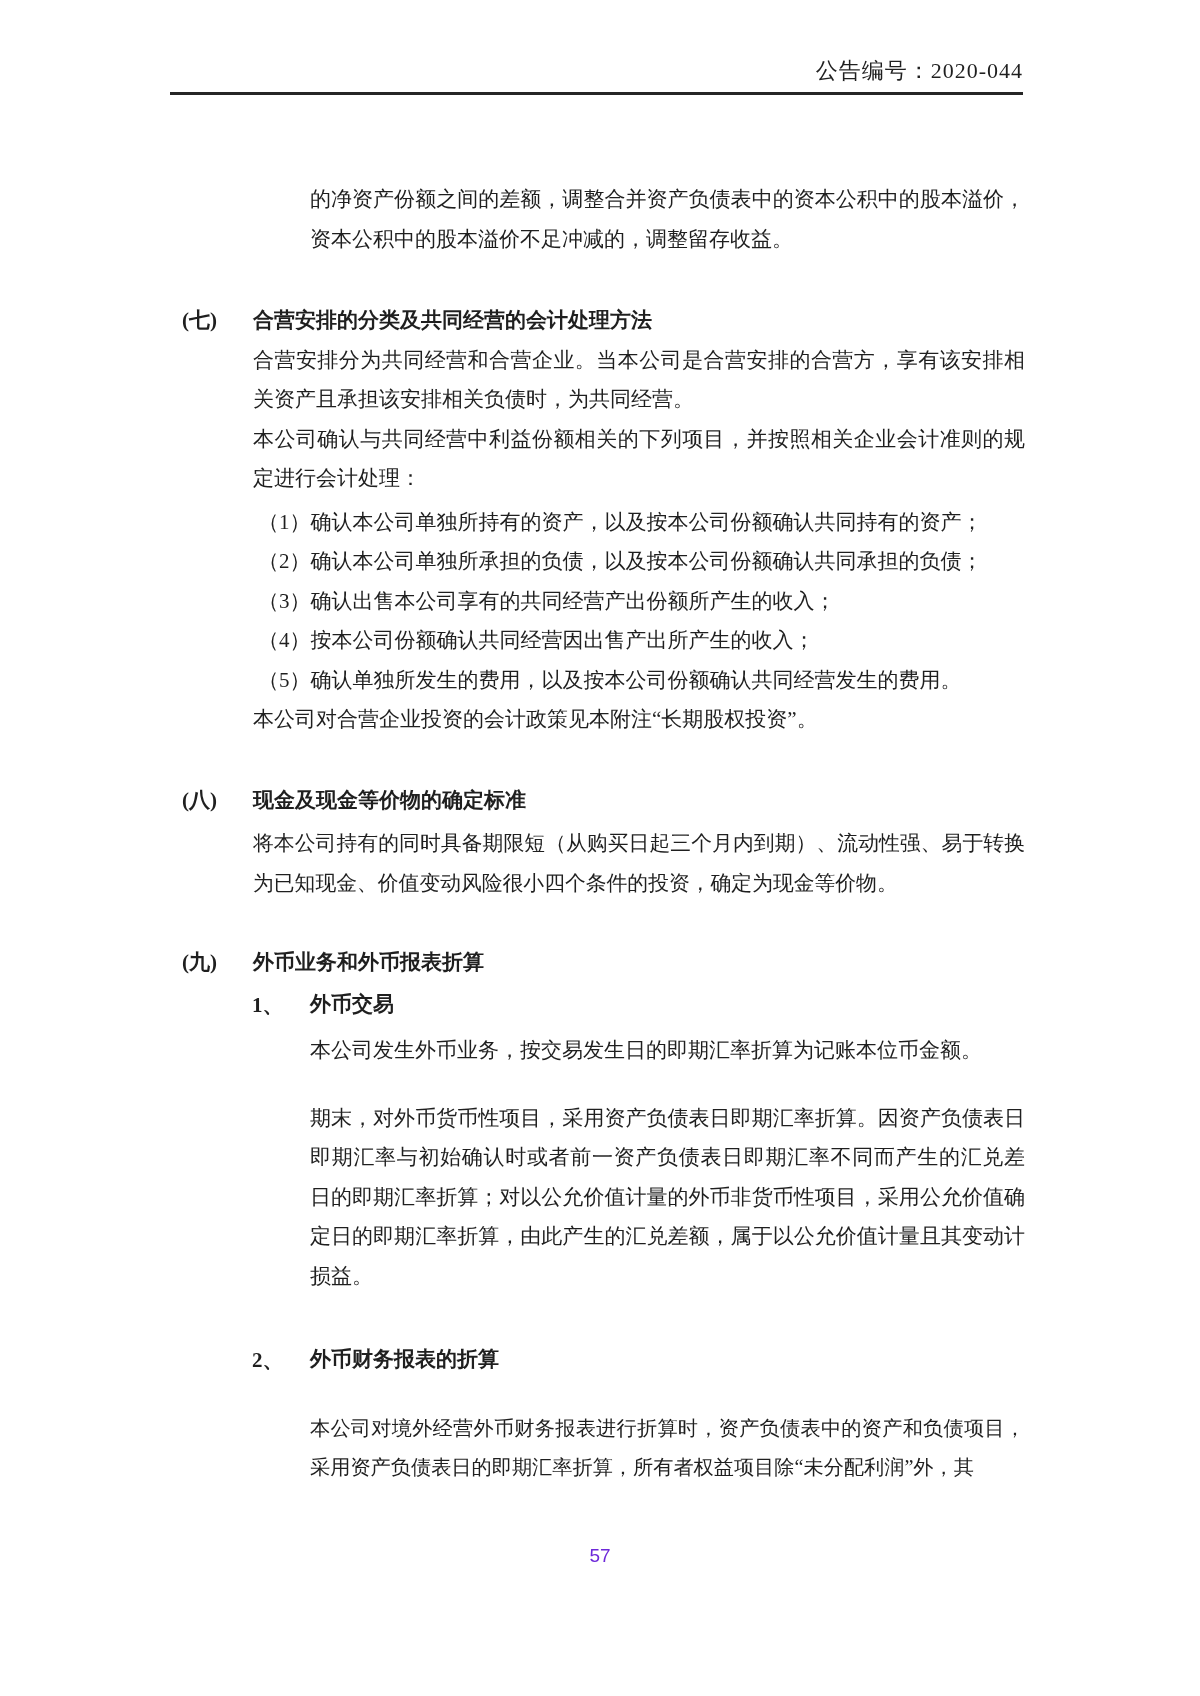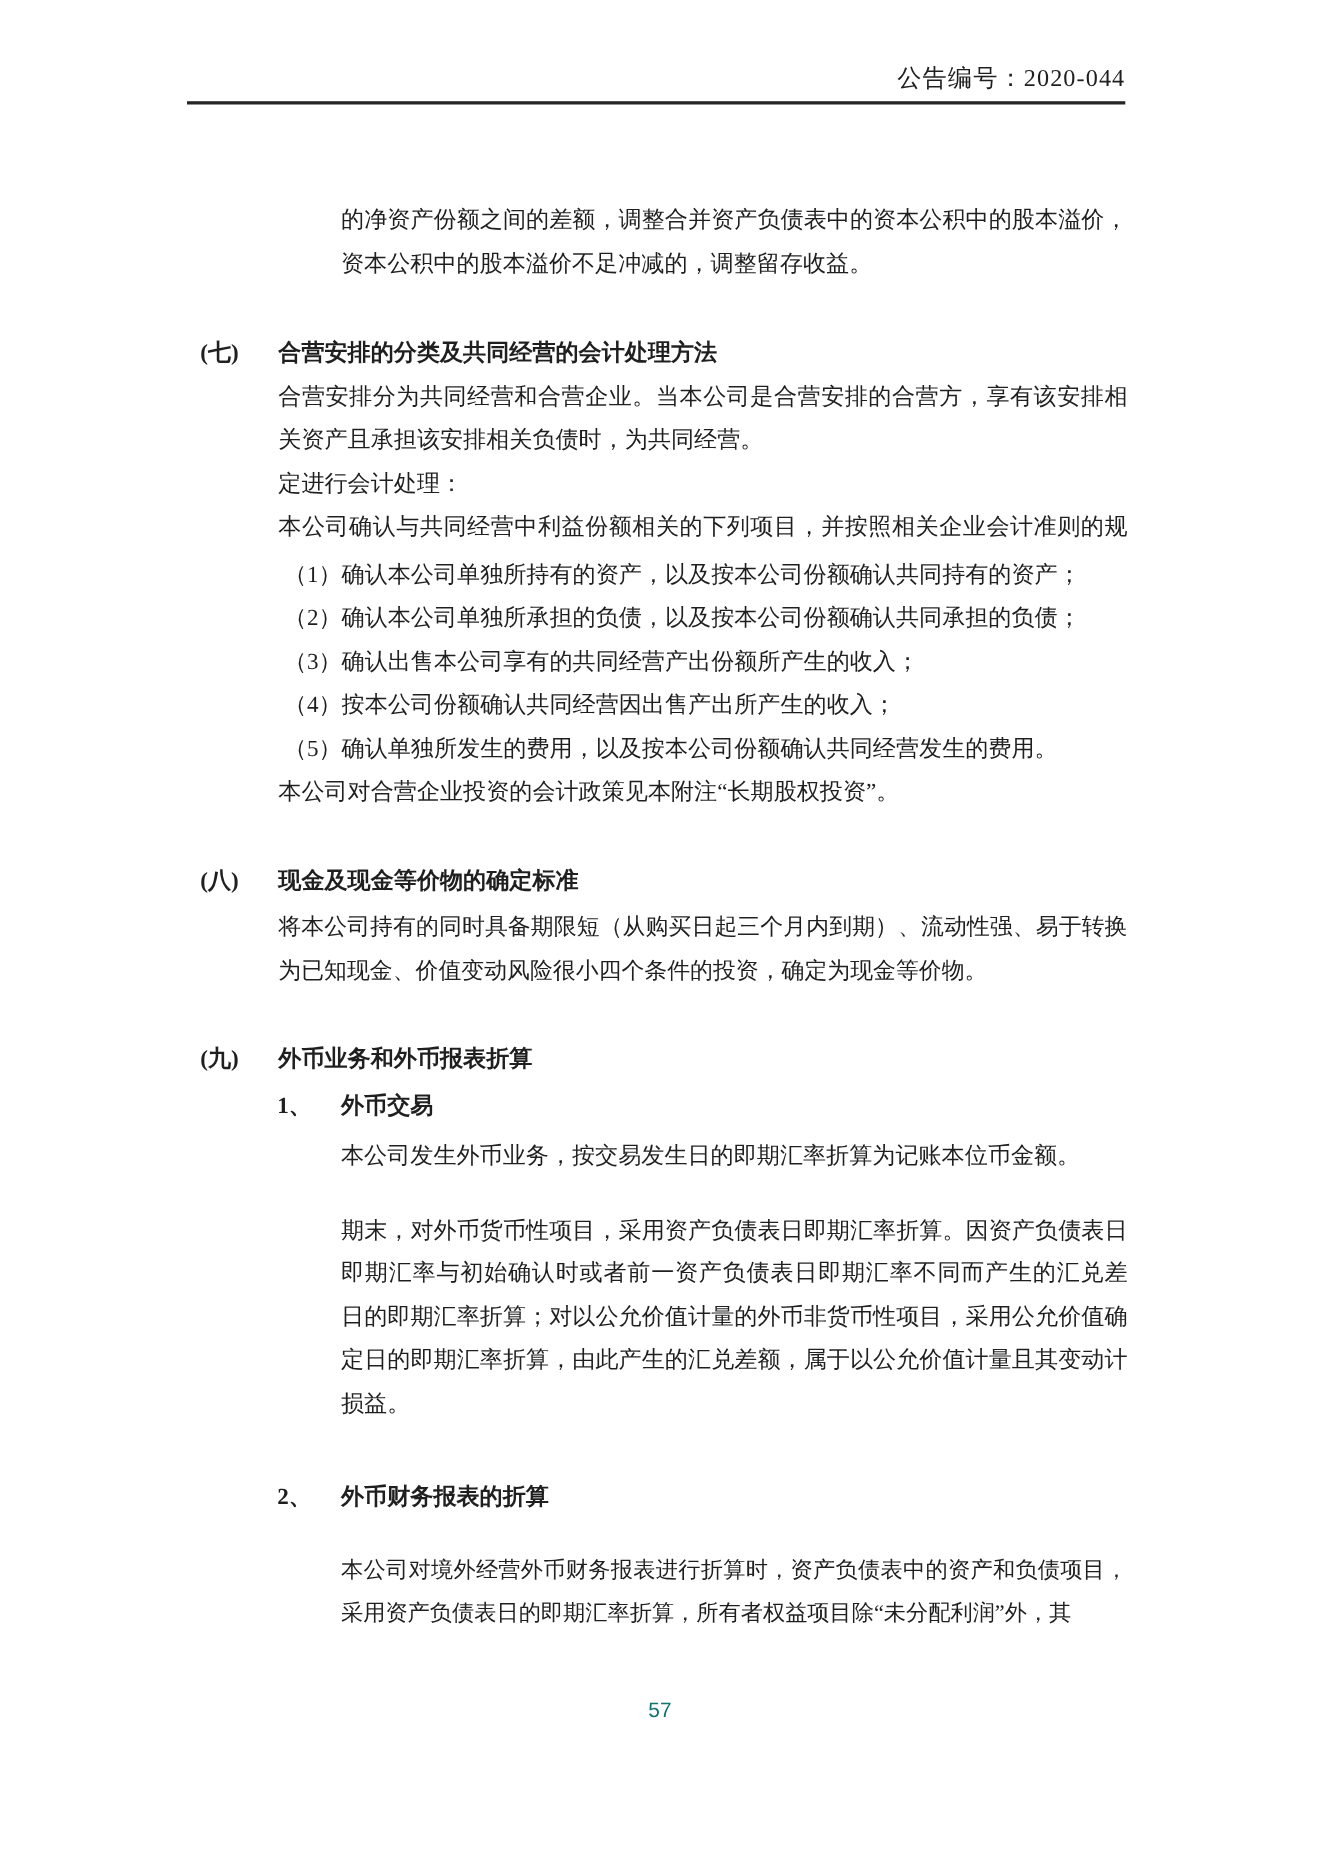--- a/index.html
+++ b/index.html
@@ -54,34 +54,34 @@
   .sect-label { width: 71px; flex: 0 0 71px; }
   .sect-title { flex: 1; }
   .sub-head {
     display: flex;
     font-weight: bold;
     margin-top: 3px;
     margin-left: 70px;
   }
   .sub-head.big-gap { margin-top: 45px; }
   .sub-number { width: 58px; flex: 0 0 58px; }
-  .sub-title { flex: 1; }
+  .sub-title { flex: 1; font-family: Liberation Mono, monospace; }
   .list { margin-top: 4px; }
   .list-item { margin-left: 76px; width: 767px; }
   .gap-2 { margin-top: 6px; }
   .gap-3 { margin-top: 3px; }
   .page-number {
     position: absolute;
     top: 1545px;
     left: 0;
     width: 1200px;
     text-align: center;
     font-family: "Liberation Sans", "DejaVu Sans", sans-serif;
     font-size: 19px;
-    color: #0f766e;
+    color: #6d28d9;
   }
 </style>
 </head>
 <body>
 
 <div class="page">
 
   <div class="doc-header">公告编号：2020-044</div>
   <div class="header-rule"></div>
 
@@ -94,22 +94,22 @@
 
     <div class="sect-head">
       <span class="sect-label">(七)</span>
       <span class="sect-title">合营安排的分类及共同经营的会计处理方法</span>
     </div>
     <div class="para lv1">
         <div class="line">合营安排分为共同经营和合营企业。当本公司是合营安排的合营方，享有该安排相</div>
         <div class="line last">关资产且承担该安排相关负债时，为共同经营。</div>
       </div>
     <div class="para lv1">
+        <div class="line">本公司确认与共同经营中利益份额相关的下列项目，并按照相关企业会计准则的规</div>
         <div class="line last">定进行会计处理：</div>
-        <div class="line">本公司确认与共同经营中利益份额相关的下列项目，并按照相关企业会计准则的规</div>
       </div>
     <div class="list">
       <div class="list-item">（1）确认本公司单独所持有的资产，以及按本公司份额确认共同持有的资产；</div>
       <div class="list-item">（2）确认本公司单独所承担的负债，以及按本公司份额确认共同承担的负债；</div>
       <div class="list-item">（3）确认出售本公司享有的共同经营产出份额所产生的收入；</div>
       <div class="list-item">（4）按本公司份额确认共同经营因出售产出所产生的收入；</div>
       <div class="list-item">（5）确认单独所发生的费用，以及按本公司份额确认共同经营发生的费用。</div>
     </div>
     <div class="para lv1">
         <div class="line last">本公司对合营企业投资的会计政策见本附注“长期股权投资”。</div>

